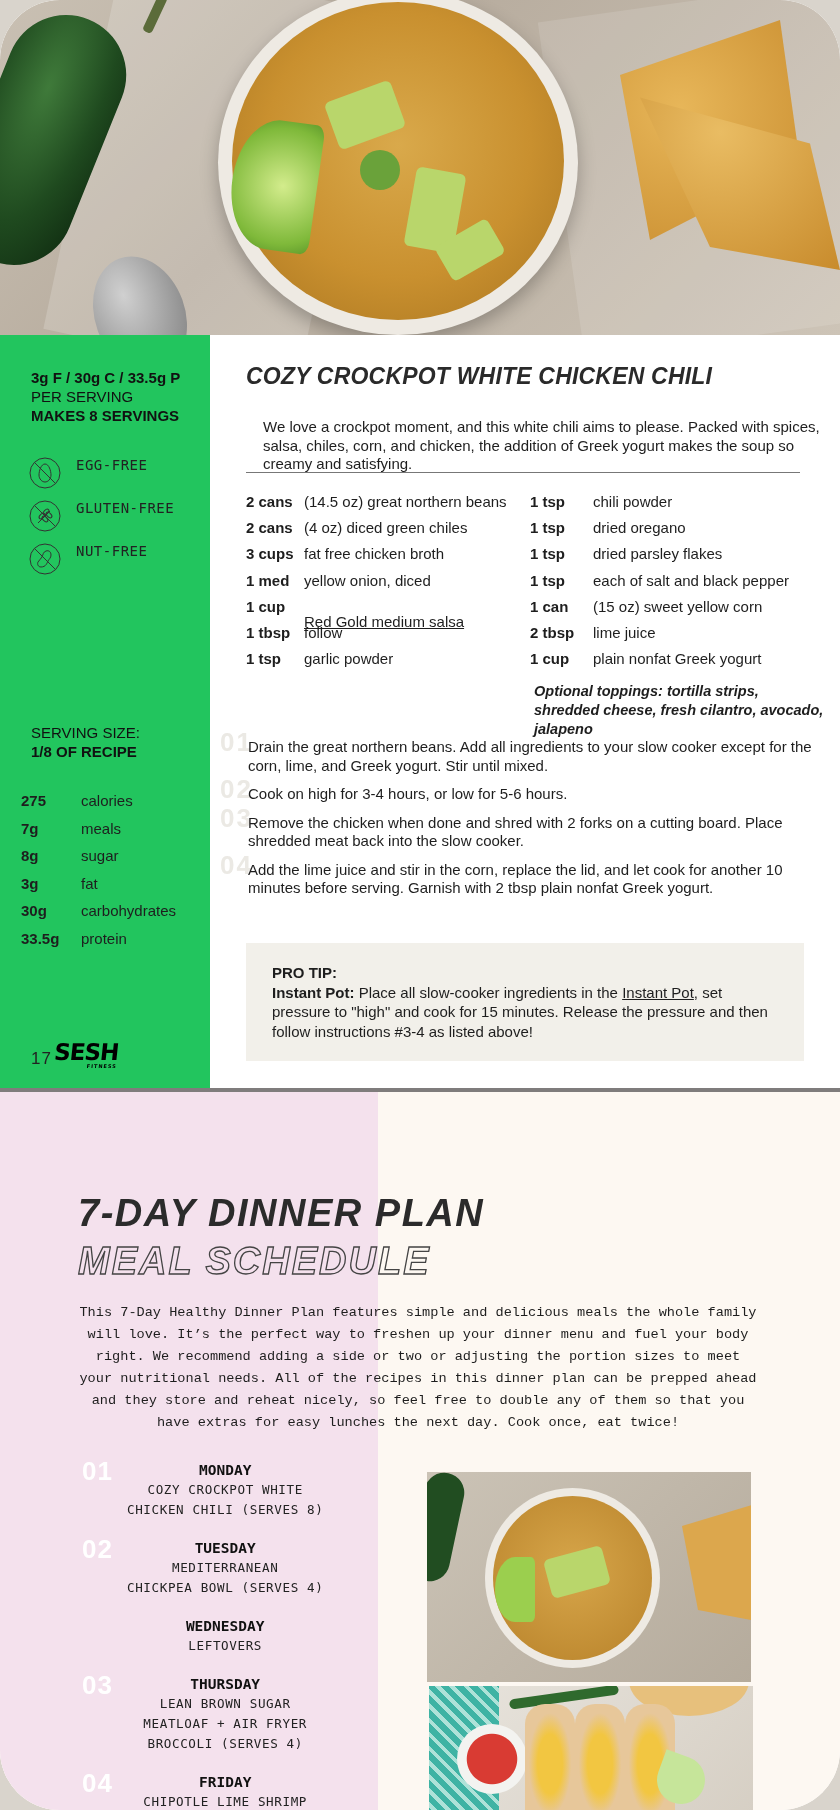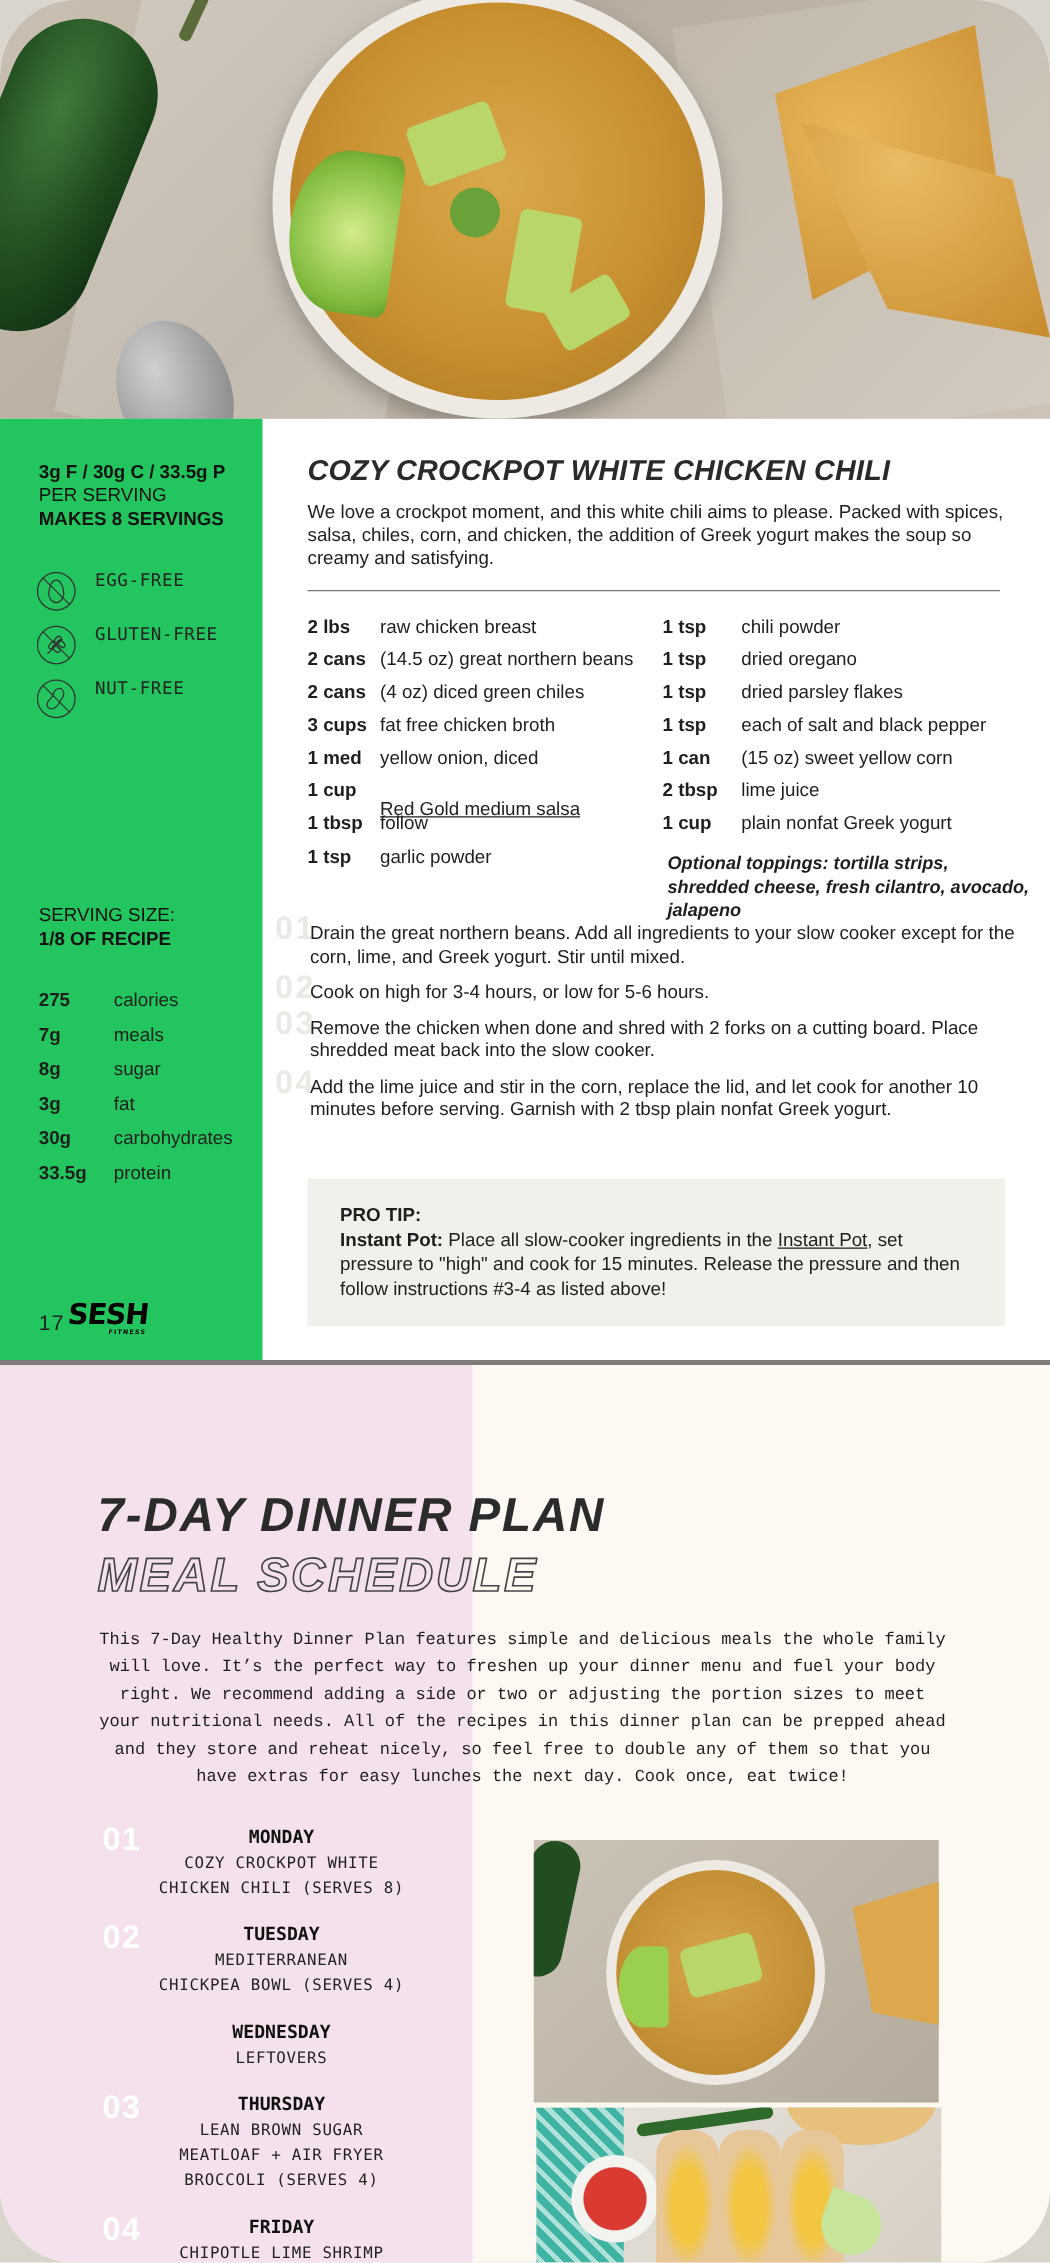--- a/index.html
+++ b/index.html
@@ -48,21 +48,21 @@
       background:#22c55e;
     }
     .macro { position:absolute; left:31px; top:33px; font-family:"Liberation Sans", sans-serif; font-size:15px; line-height:19px; color:#111; }
     .macro .b { font-weight:700; }
     .badges { position:absolute; left:29px; top:122px; }
     .badge { display:flex; align-items:flex-start; height:43px; }
     .badge .ic { width:32px; height:32px; }
     .badge .lbl { margin-left:15px; font-family:"DejaVu Sans Mono", monospace; font-size:14px; letter-spacing:0.5px; color:#222; }
     .serving { position:absolute; left:31px; top:388px; font-size:15px; line-height:19px; color:#111; }
     .serving .b { font-weight:700; }
-    .nutri { position:absolute; left:31px; top:452px; }
+    .nutri { position:absolute; left:21px; top:452px; }
     .nutri .row { display:flex; height:27.5px; font-size:15px; align-items:center; }
     .nutri .val { width:60px; font-weight:700; }
     .pageno { position:absolute; left:31px; top:706px; display:flex; align-items:flex-end; }
     .pageno .num { font-size:17px; color:#222; margin-right:2px; letter-spacing:1px;}
     .pageno .logo { font-family:"DejaVu Sans", sans-serif; font-weight:900; font-size:23px; line-height:22px; color:#000; letter-spacing:-1px; transform: skewX(-6deg);}
     .pageno .logo small { display:block; font-size:5px; letter-spacing:1px; text-align:right; line-height:6px; font-weight:700;}
 
     .main { position:absolute; left:246px; top:335px; width:560px; }
     .title { position:absolute; left:0; top:28px; font-size:23px; font-weight:700; font-style:italic; letter-spacing:0.2px; color:#2a2a2a; white-space:nowrap; }
     .intro { position:absolute; left:0; top:66px; width:560px; font-size:15px; line-height:18.5px; color:#1e1e1e; }
@@ -219,28 +219,24 @@
         <span class="num">17</span>
         <span class="logo">
           <span>SESH</span>
           <small>FITNESS</small>
         </span>
       </div>
     </aside>
 
     <main class="main">
       <h1 class="title" style="margin:0">COZY CROCKPOT WHITE CHICKEN CHILI</h1>
-      <p class="intro" style="margin:0">We love a crockpot moment, and this white chili aims to please. Packed with spices, salsa, chiles, corn, and chicken, the addition of Greek yogurt makes the soup so creamy and satisfying.</p>
+      <p class="intro" style="margin:17px">We love a crockpot moment, and this white chili aims to please. Packed with spices, salsa, chiles, corn, and chicken, the addition of Greek yogurt makes the soup so creamy and satisfying.</p>
       <div class="rule"></div>
 
       <div class="ingr col1">
-        <div class="row">
-            <span class="qty">2 lbs</span>
-            <span>raw chicken breast</span>
-          </div>
         <div class="row">
             <span class="qty">2 cans</span>
             <span>(14.5 oz) great northern beans</span>
           </div>
         <div class="row">
             <span class="qty">2 cans</span>
             <span>(4 oz) diced green chiles</span>
           </div>
         <div class="row">
             <span class="qty">3 cups</span>

